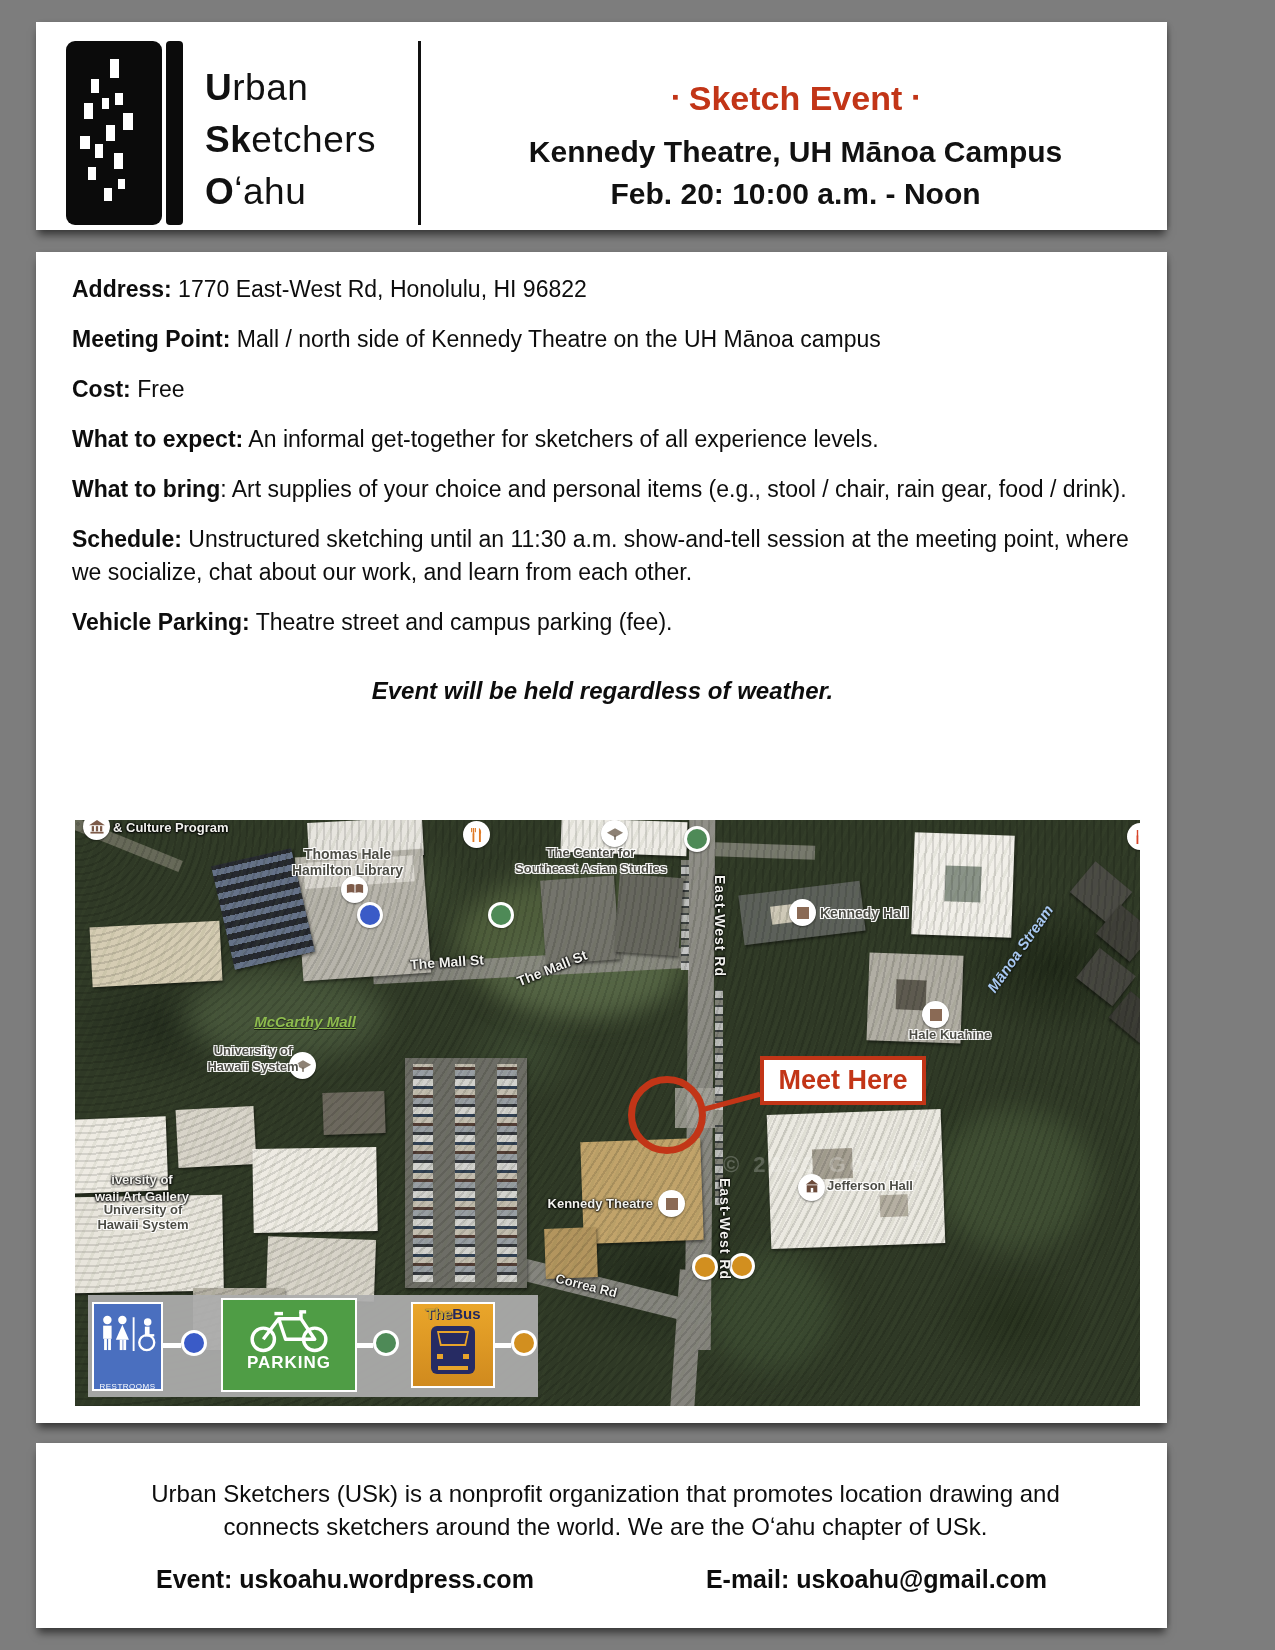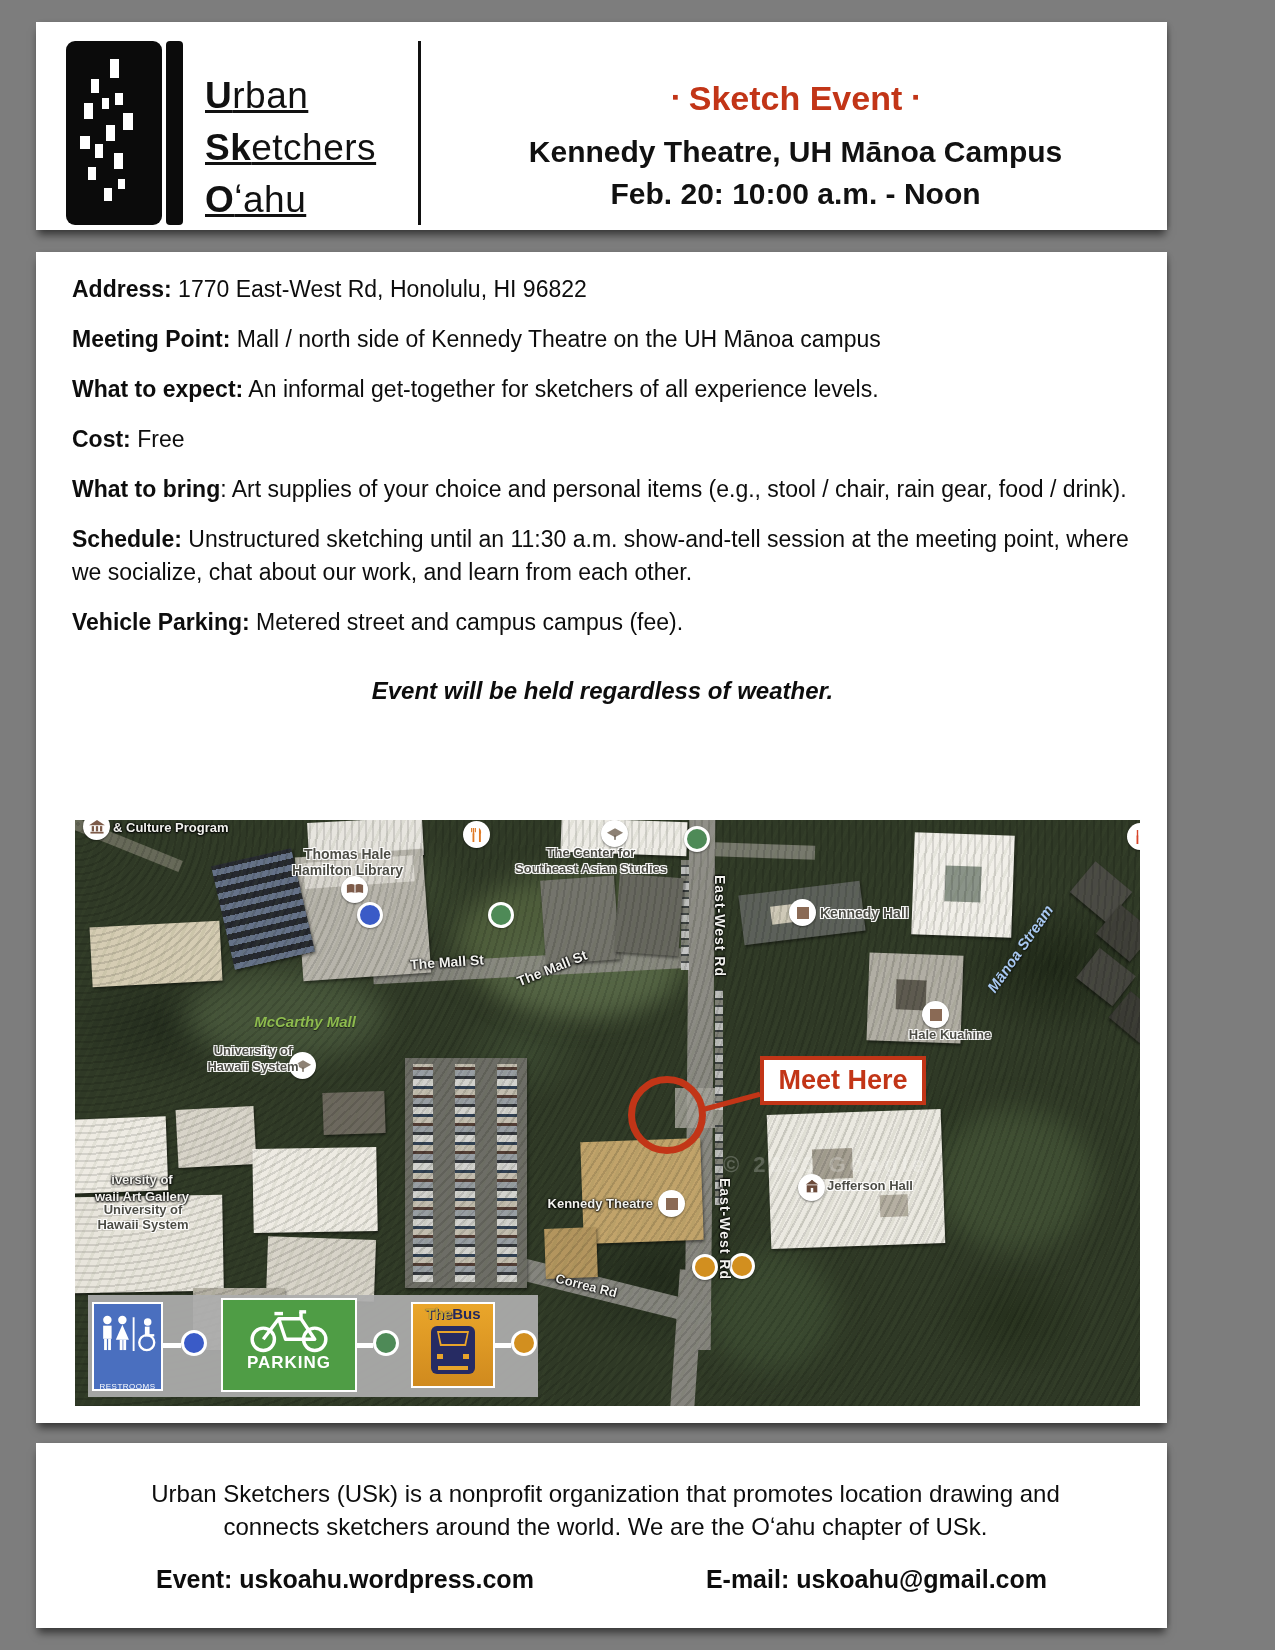--- a/index.html
+++ b/index.html
@@ -3,21 +3,21 @@
 <meta charset="utf-8">
 <style>
   html,body{margin:0;padding:0;}
   body{width:1275px;height:1650px;position:relative;background:#7d7d7d;
        font-family:"Liberation Sans",sans-serif;overflow:hidden;}
   .card{position:absolute;background:#ffffff;box-shadow:0 7px 8px -2px rgba(0,0,0,.55),3px 0 5px -2px rgba(0,0,0,.25);}
   
   .logo-rect{position:absolute;left:30px;top:19px;width:96px;height:184px;background:#0b0b0b;border-radius:9px;}
   .logo-bar{position:absolute;left:130px;top:19px;width:17px;height:184px;background:#0b0b0b;border-radius:4px;}
   .logo-rect span{position:absolute;background:#fff;display:block;}
-  .orgname{position:absolute;left:169px;top:48px;font-size:37px;line-height:52px;color:#111;letter-spacing:.5px;text-decoration:underline;}
+  .orgname{position:absolute;left:169px;top:40px;font-size:37px;line-height:52px;color:#111;letter-spacing:.5px;}
   .orgname b{font-weight:bold;}
   .hdr-divider{position:absolute;left:382px;top:19px;width:3px;height:184px;background:#111;}
   .hdr-right{position:absolute;left:392px;top:42px;width:735px;text-align:center;color:#111;}
   .hdr-tag{font-size:34px;line-height:65px;font-weight:bold;}
   .hdr-tag .bsq{font-size:19px;vertical-align:7px;padding:0 10px;}
   .hdr-line{font-size:30px;line-height:42px;font-weight:bold;}
   
   .details-text{position:absolute;left:36px;top:4px;width:1061px;font-size:23px;line-height:33px;color:#0d0d0d;}
   .details-text p{margin:17px 0 0 0;}
   .weather{margin-top:35px !important;text-align:center;font-weight:bold;font-style:italic;font-size:24px;}
@@ -99,25 +99,25 @@
     <div class="hdr-tag" style="color:#c23517;"><span class="bsq">▪</span><span>Sketch Event</span><span class="bsq">▪</span></div>
     <div class="hdr-line">Kennedy Theatre, UH Mānoa Campus</div>
     <div class="hdr-line">Feb. 20: 10:00 a.m. - Noon</div>
   </div>
 </div>
 
 <div class="card" style="left:36px;top:252px;width:1131px;height:1171px;">
   <div class="details-text">
     <p><b>Address:</b><span> 1770 East-West Rd, Honolulu, HI 96822</span></p>
     <p><b>Meeting Point:</b><span> Mall / north side of Kennedy Theatre on the UH Mānoa campus</span></p>
+    <p><b>Cost:</b><span> Free</span></p>
     <p><b>What to expect:</b><span> An informal get-together for sketchers of all experience levels.</span></p>
-    <p><b>Cost:</b><span> Free</span></p>
     <p><b>What to bring</b><span>: Art supplies of your choice and personal items (e.g., stool / chair, rain gear, food / drink).</span></p>
     <p><b>Schedule:</b><span> Unstructured sketching until an 11:30 a.m. show-and-tell session at the meeting point, where we socialize, chat about our work, and learn from each other.</span></p>
-    <p><b>Vehicle Parking:</b><span> Metered street and campus campus (fee).</span></p>
+    <p><b>Vehicle Parking:</b><span> Theatre street and campus parking (fee).</span></p>
     <p class="weather">Event will be held regardless of weather.</p>
   </div>
 
   <div class="map">
 
     <div class="grass" style="left:380px;top:55px;width:240px;height:130px;background:#4f5e3c;"></div>
     <div class="grass" style="left:110px;top:150px;width:200px;height:90px;background:#46553a;"></div>
     <div class="grass" style="left:860px;top:290px;width:160px;height:140px;background:#3f4e33;"></div>
     <div class="grass" style="left:630px;top:430px;width:130px;height:120px;background:#3a4930;"></div>
     <div class="grass" style="left:420px;top:115px;width:180px;height:80px;background:#556545;"></div>
@@ -254,21 +254,21 @@
       <div>The Center for</div>
       <div>Southeast Asian Studies</div>
     </div>
     <div class="lbl halo-w vtext" style="left:637px;top:55px;height:170px;">East-West Rd</div>
     <div class="lbl halo-w vtext" style="left:642px;top:358px;height:170px;">East-West Rd</div>
     <div class="lbl halo-d" style="left:745px;top:85px;font-size:14px;">Kennedy Hall</div>
     <div class="lbl" style="left:870px;top:120px;width:150px;text-align:center;transform:rotate(-55deg);color:#a9c9f2;font-style:italic;font-weight:bold;font-size:15px;text-shadow:0 1px 2px rgba(0,0,0,.8);">Mānoa Stream</div>
     <div class="lbl halo-d" style="left:810px;top:207px;width:130px;text-align:center;">Hale Kuahine</div>
     <div class="lbl halo-w" style="left:335px;top:134px;transform:rotate(-4deg);font-size:14px;">The Mall St</div>
     <div class="lbl halo-w" style="left:440px;top:140px;transform:rotate(-22deg);font-size:14px;">The Mall St</div>
-    <div class="lbl" style="left:155px;top:193px;width:150px;text-align:center;color:#8dbb4e;font-weight:bold;font-style:italic;font-size:15px;text-shadow:0 1px 1px rgba(0,0,0,.6);">McCarthy Mall</div>
+    <div class="lbl" style="left:155px;top:193px;width:150px;text-align:center;color:#8dbb4e;font-weight:bold;font-style:italic;font-size:15px;text-shadow:0 1px 1px rgba(0,0,0,.6);text-decoration:underline;">McCarthy Mall</div>
     <div class="lbl halo-d" style="left:120px;top:223px;width:116px;text-align:center;line-height:16px;">
       <div>University of</div>
       <div>Hawaii System</div>
     </div>
     <div class="lbl halo-w" style="left:-8px;top:322px;width:150px;text-align:center;line-height:17px;margin-top:29px;">
       <div>iversity of</div>
       <div>waii Art Gallery</div>
     </div>
     <div class="lbl halo-d" style="left:10px;top:382px;width:116px;text-align:center;line-height:15px;">
       <div>University of</div>

